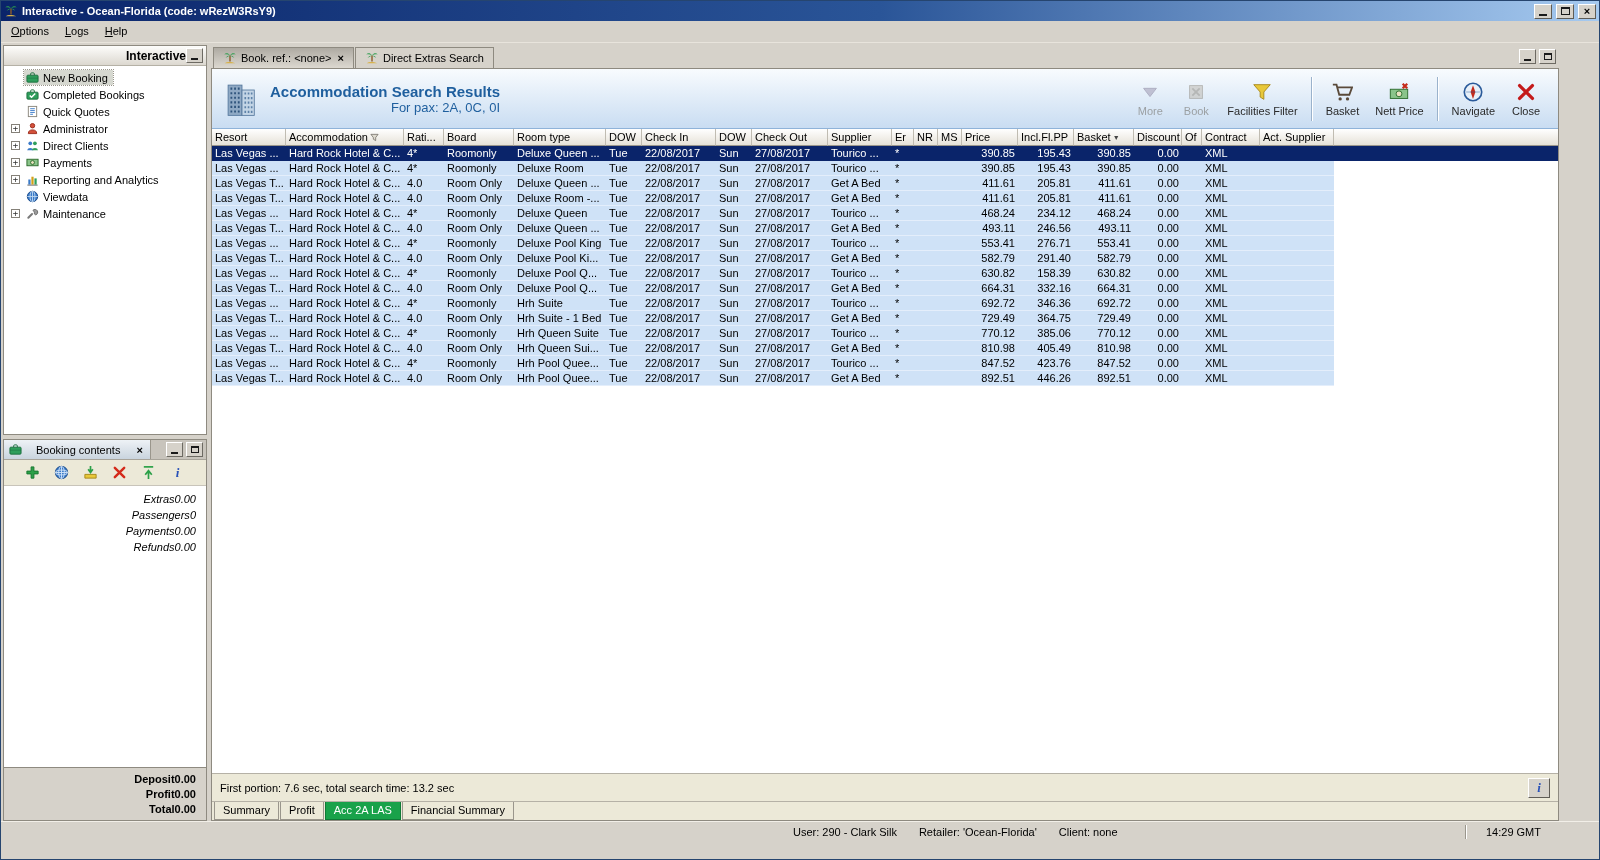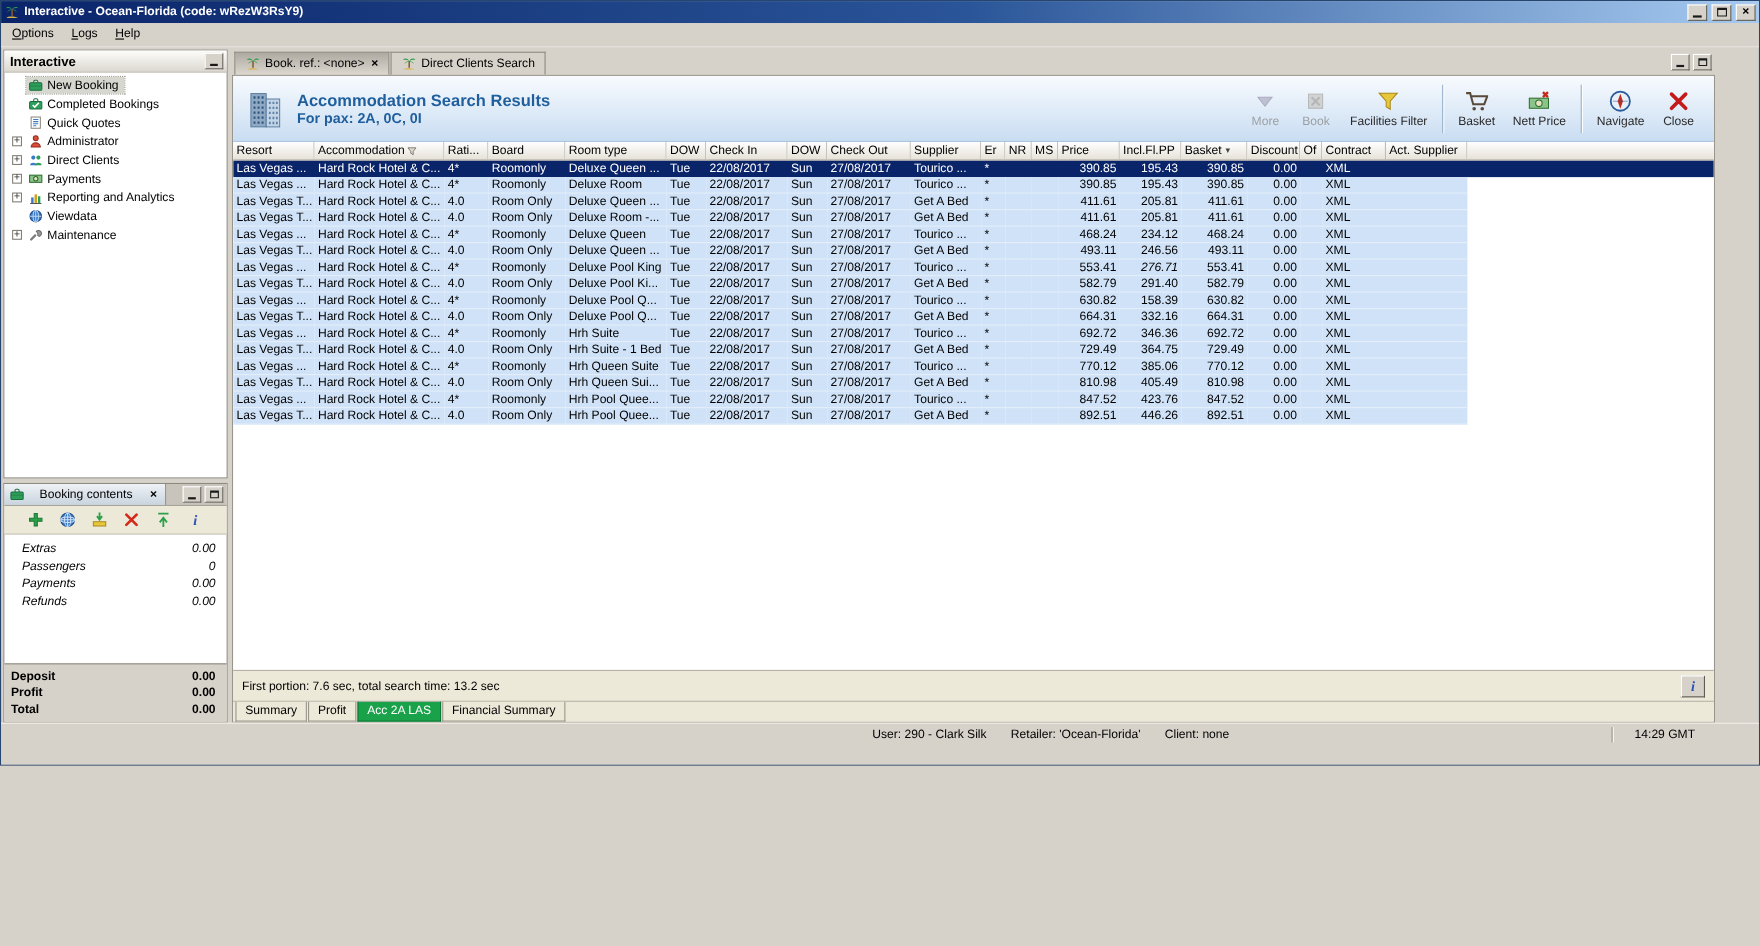--- a/index.html
+++ b/index.html
@@ -1,38 +1,38 @@
 <!DOCTYPE html>
 <html style="--sel: #0a246a; --row-blue: #cfe2f7; --tab-green: #19a24a; --title-blue: #1f5f9e;"><head>
 <meta charset="utf-8">
 <style>
   *{margin:0;padding:0;box-sizing:border-box;}
   html,body{width:1600px;height:860px;overflow:hidden;}
   body{font-family:"Liberation Sans","DejaVu Sans",sans-serif;font-size:11px;color:#000;background:#d6d2ca;user-select:none;}
   .icon{display:inline-flex;align-items:center;justify-content:center;flex:none;}
   .icon svg{display:block;}
 
-  .window{width:1600px;height:696px;display:flex;flex-direction:column;border:1px solid #26456f;background:#d6d2ca;}
+  .window{width:1600px;height:860px;display:flex;flex-direction:column;border:1px solid #26456f;background:#d6d2ca;}
 
   
   .titlebar{height:20px;flex:none;background:linear-gradient(90deg,#0a246a 0%,#2a5598 55%,#a6caf0 100%);display:flex;align-items:center;gap:4px;padding:0 3px;}
   .titlebar .title{color:#fff;font-weight:bold;font-size:11px;flex:1;white-space:nowrap;overflow:hidden;}
   .win-btn{width:18px;height:15px;background:#d6d2ca;border:1px solid;border-color:#ffffff #5f5c55 #5f5c55 #ffffff;display:inline-flex;align-items:center;justify-content:center;font-size:11px;font-weight:bold;line-height:1;}
   .gl-min{width:8px;height:2px;background:#1a1a1a;align-self:flex-end;margin-bottom:2px;}
   .gl-max{width:9px;height:8px;border:1px solid #1a1a1a;border-top-width:2px;}
   .gl-min.small{width:7px;}
   .gl-max.small{width:8px;height:7px;}
 
   
   .menubar{height:22px;flex:none;display:flex;align-items:stretch;background:#d6d2ca;padding-left:2px;border-bottom:1px solid #e8e4dc;}
   .menu-item{display:inline-block;padding:4px 8px 0;cursor:default;}
   .menu-item::first-letter{text-decoration:underline;}
 
   
-  .content{flex:1;min-height:0;display:flex;padding:2px 40px 0 2px;}
+  .content{flex:1;min-height:0;display:flex;padding:2px 40px 0 2px;text-align:right;}
   .left-col{width:204px;flex:none;display:flex;flex-direction:column;min-height:0;}
   .main-col{flex:1;min-width:0;margin-left:4px;display:flex;flex-direction:column;min-height:0;}
 
   
   .panel{background:#fff;border:1px solid #8e8a80;display:flex;flex-direction:column;min-height:0;}
   .interactive-panel{height:390px;flex:none;}
   .panel-header{height:20px;flex:none;display:flex;align-items:center;padding:0 3px 0 5px;font-weight:bold;font-size:12px;background:linear-gradient(#fdfdfb,#dcd8d0);border-bottom:1px solid #b5b1a6;}
   .panel-header>span:first-child{flex:1;}
   .ph-btn{width:17px;height:15px;background:#d6d2ca;border:1px solid;border-color:#ffffff #6d6a63 #6d6a63 #ffffff;display:inline-flex;align-items:center;justify-content:center;}
   .tree{flex:1;overflow:hidden;padding-top:3px;}
@@ -62,21 +62,21 @@
   .doc-tab{display:flex;align-items:center;gap:4px;height:21px;padding:0 9px;border:1px solid #8e8a80;border-bottom:none;background:#d6d2ca;white-space:nowrap;}
   .doc-tab.active{background:linear-gradient(#aeaaa2,#dcd8d0);}
   .tab-close{font-weight:bold;font-size:11px;margin-left:2px;}
   .ts-spacer{flex:1;}
   .child-btns{display:flex;gap:3px;align-self:center;margin-right:3px;}
 
   
   .main-frame{flex:1;min-height:0;border:1px solid #8e8a80;background:#fff;display:flex;flex-direction:column;}
   .header-band{height:60px;flex:none;display:flex;align-items:center;gap:10px;padding:0 10px 0 12px;background:linear-gradient(#f8fbfe,#c9ddf2);border-bottom:1px solid #8fb3d9;}
   .hb-titles .t1{font-size:15px;font-weight:bold;color:var(--title-blue,#1f5f9e);}
-  .hb-titles .t2{font-size:13px;font-weight:bold;color:var(--title-blue,#1f5f9e);}
+  .hb-titles .t2{font-size:13px;font-weight:normal;color:var(--title-blue,#1f5f9e);}
   .toolbar{margin-left:auto;display:flex;align-items:center;gap:2px;}
   .tb-btn{display:flex;flex-direction:column;align-items:center;justify-content:center;gap:2px;min-width:44px;height:52px;padding:0 7px;white-space:nowrap;}
   .tb-btn .lbl{font-size:11px;color:#2a2a2a;}
   .tb-btn.disabled{opacity:.55;}
   .tb-btn.disabled .lbl{color:#6a665e;}
   .tb-sep{width:2px;height:44px;border-left:1px solid #9ab2cc;border-right:1px solid #ffffff;margin:0 4px;flex:none;}
 
   .results-bar{height:17px;flex:none;display:flex;align-items:center;padding-left:5px;font-weight:bold;background:linear-gradient(#f8f7f3,#dbd7cd);border-bottom:1px solid #9a968c;}
 
   
@@ -382,21 +382,21 @@
             <span class="tab-close">×</span>
           </div>
           <div class="doc-tab">
             <span class="icon">
               <svg viewBox="0 0 16 16" width="14" height="14">
                 <path d="M2 14c2-2 8-2 12 0z" fill="#d8b24a"></path>
                 <path d="M8 12V5" stroke="#8a5a2a" stroke-width="1.6"></path>
                 <path d="M8 5C6 2 3 2 1.5 4 4 3.5 6 4 8 5zM8 5c2-3 5-3 6.5-1C12 3.5 10 4 8 5zM8 5C5.5 5 3.5 6.5 3 8c1.5-1.5 3.5-2 5-3zM8 5c2.5 0 4.5 1.5 5 3-1.5-1.5-3.5-2-5-3z" fill="#2e9e4e"></path>
               </svg>
             </span>
-            <span class="doc-tab-label">Direct Clients Search</span>
+            <span class="doc-tab-label">Direct Extras Search</span>
           </div>
           <span class="ts-spacer"></span>
           <span class="child-btns">
             <span class="ph-btn">
               <span class="gl-min small"></span>
             </span>
             <span class="ph-btn">
               <span class="gl-max small"></span>
             </span>
           </span>
@@ -697,21 +697,21 @@
                 <div class="td" style="width: 92px;">Deluxe Pool King</div>
                 <div class="td" style="width: 36px;">Tue</div>
                 <div class="td" style="width: 74px;">22/08/2017</div>
                 <div class="td" style="width: 36px;">Sun</div>
                 <div class="td" style="width: 76px;">27/08/2017</div>
                 <div class="td" style="width: 64px;">Tourico ...</div>
                 <div class="td" style="width: 22px;">*</div>
                 <div class="td" style="width: 24px;"></div>
                 <div class="td" style="width: 24px;"></div>
                 <div class="td num" style="width: 56px;">553.41</div>
-                <div class="td num" style="width: 56px; font-style: italic;">276.71</div>
+                <div class="td num" style="width: 56px;">276.71</div>
                 <div class="td num" style="width: 60px;">553.41</div>
                 <div class="td num" style="width: 48px;">0.00</div>
                 <div class="td" style="width: 20px;"></div>
                 <div class="td" style="width: 58px;">XML</div>
                 <div class="td" style="width: 74px;"></div>
               </div>
               <div class="tr">
                 <div class="td" style="width: 74px;">Las Vegas T...</div>
                 <div class="td" style="width: 118px;">Hard Rock Hotel &amp; C...</div>
                 <div class="td" style="width: 40px;">4.0</div>

